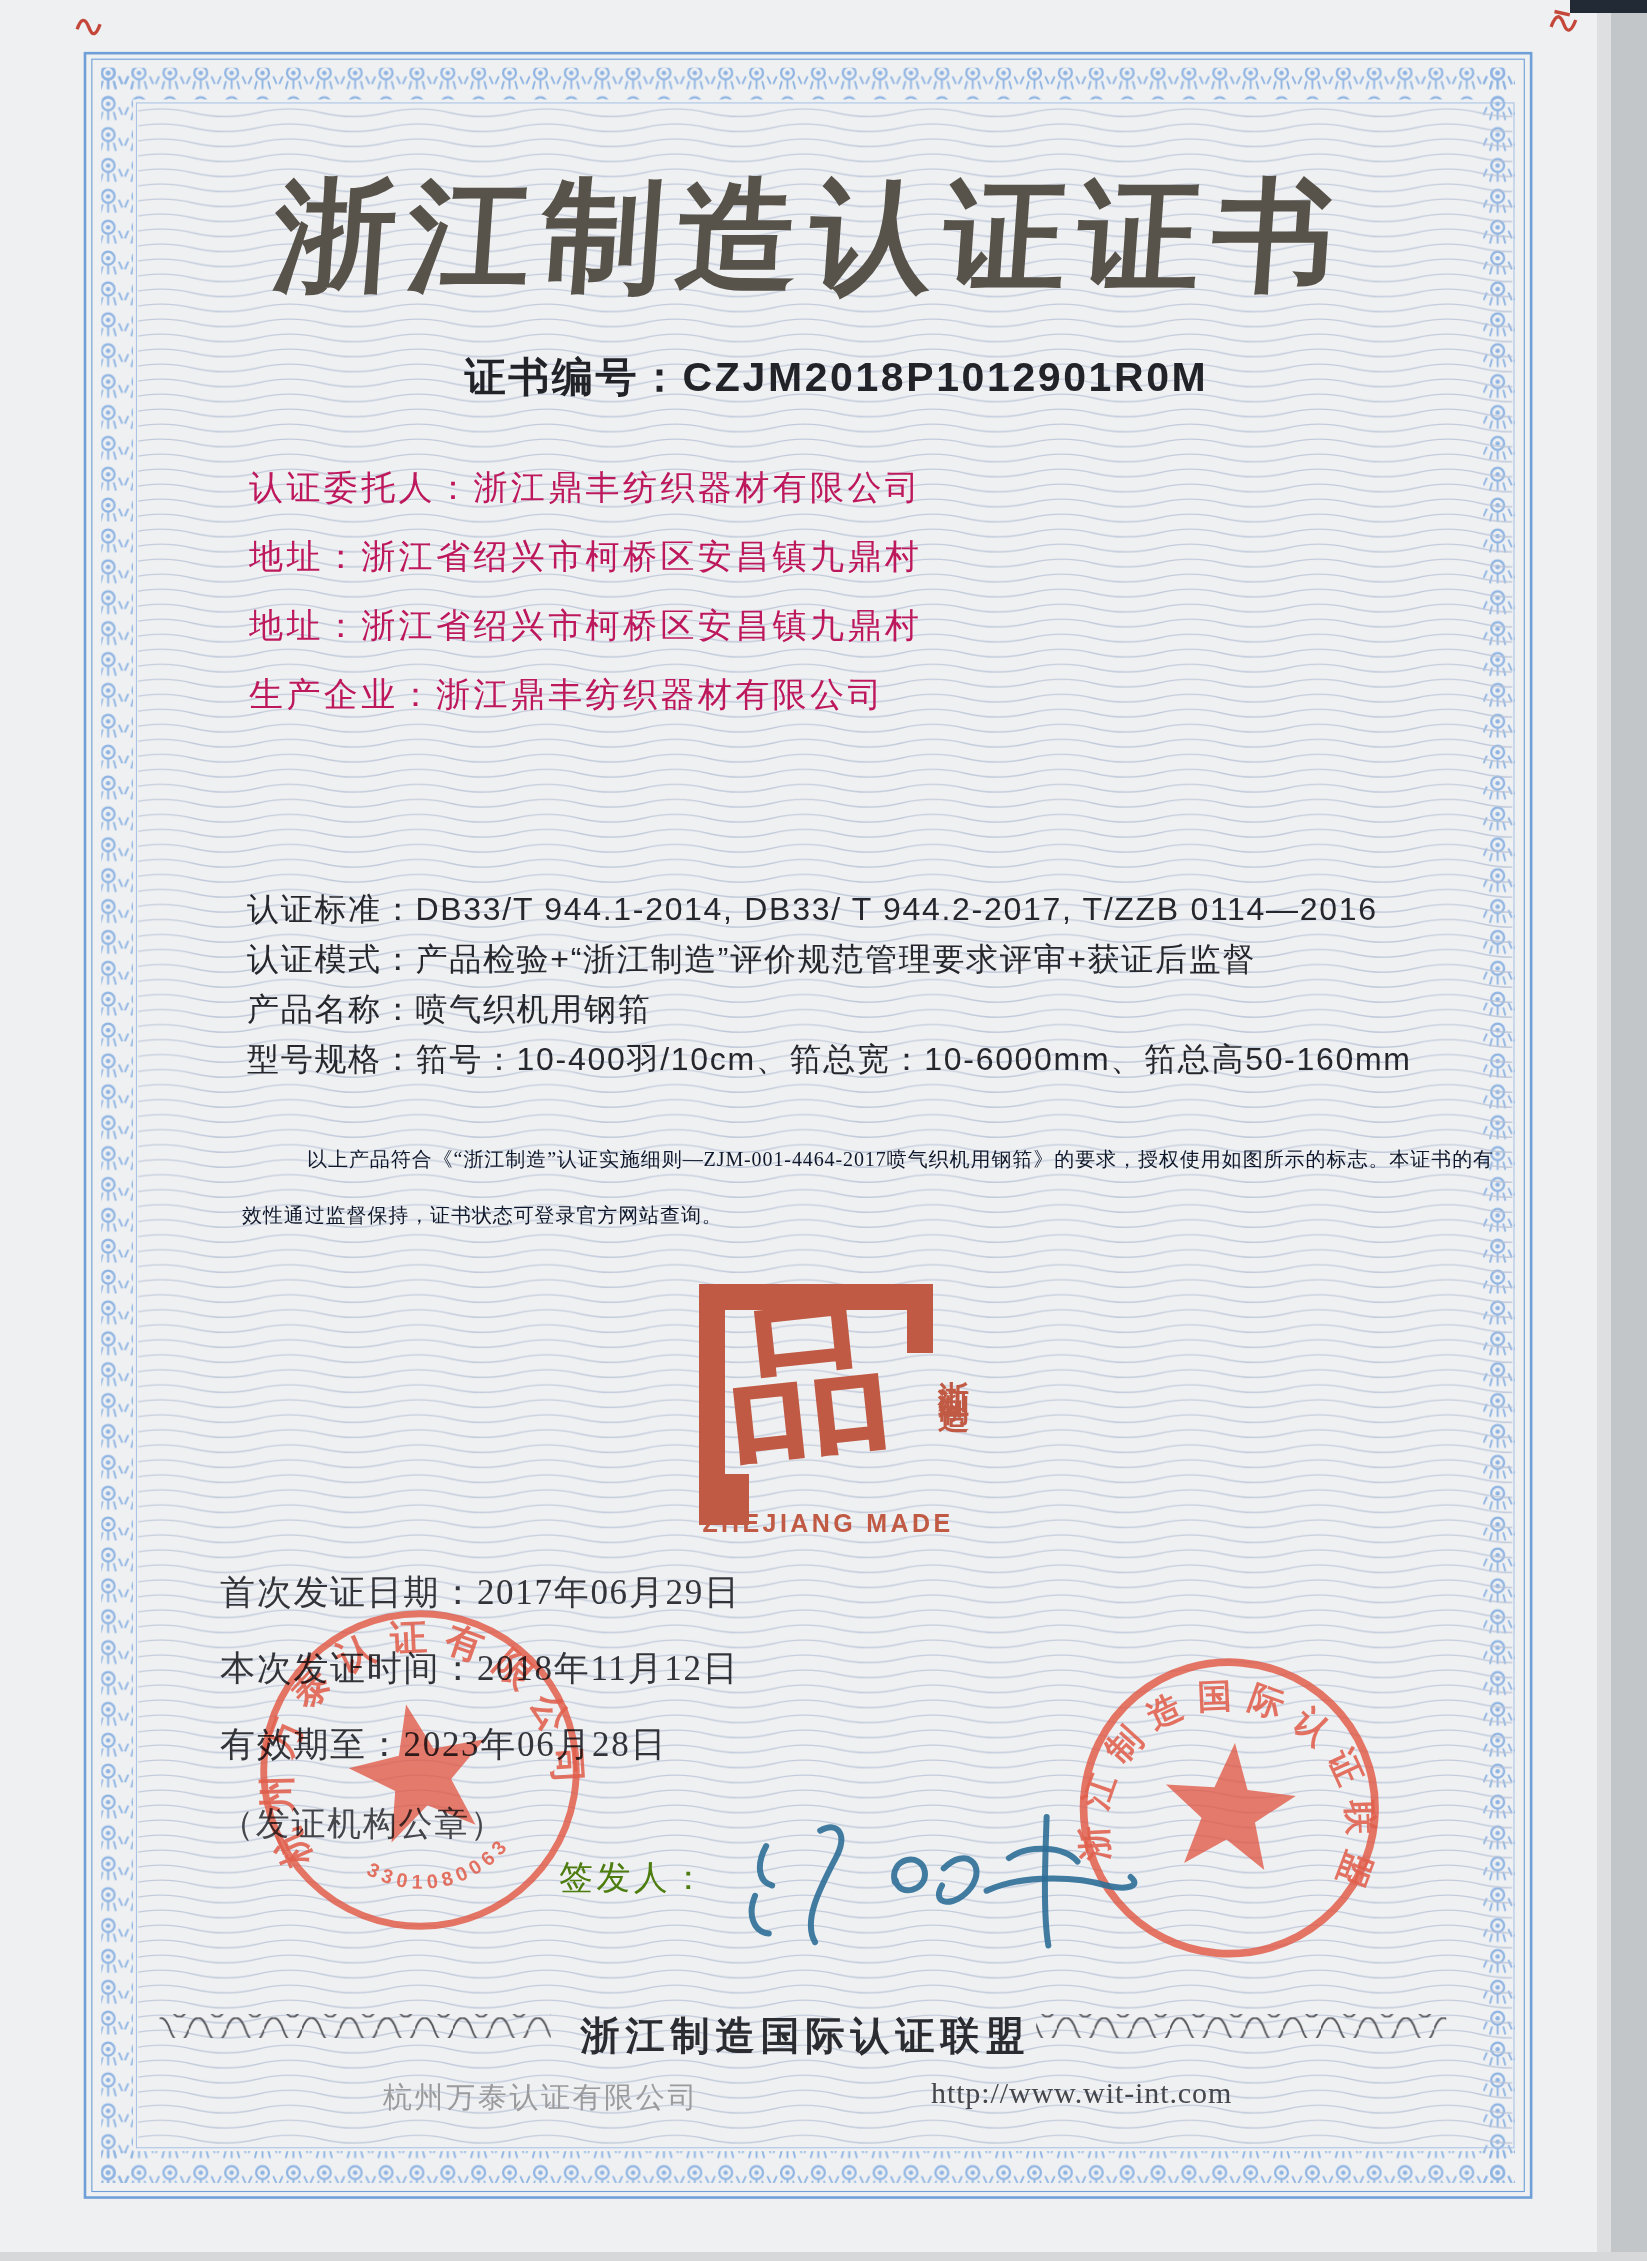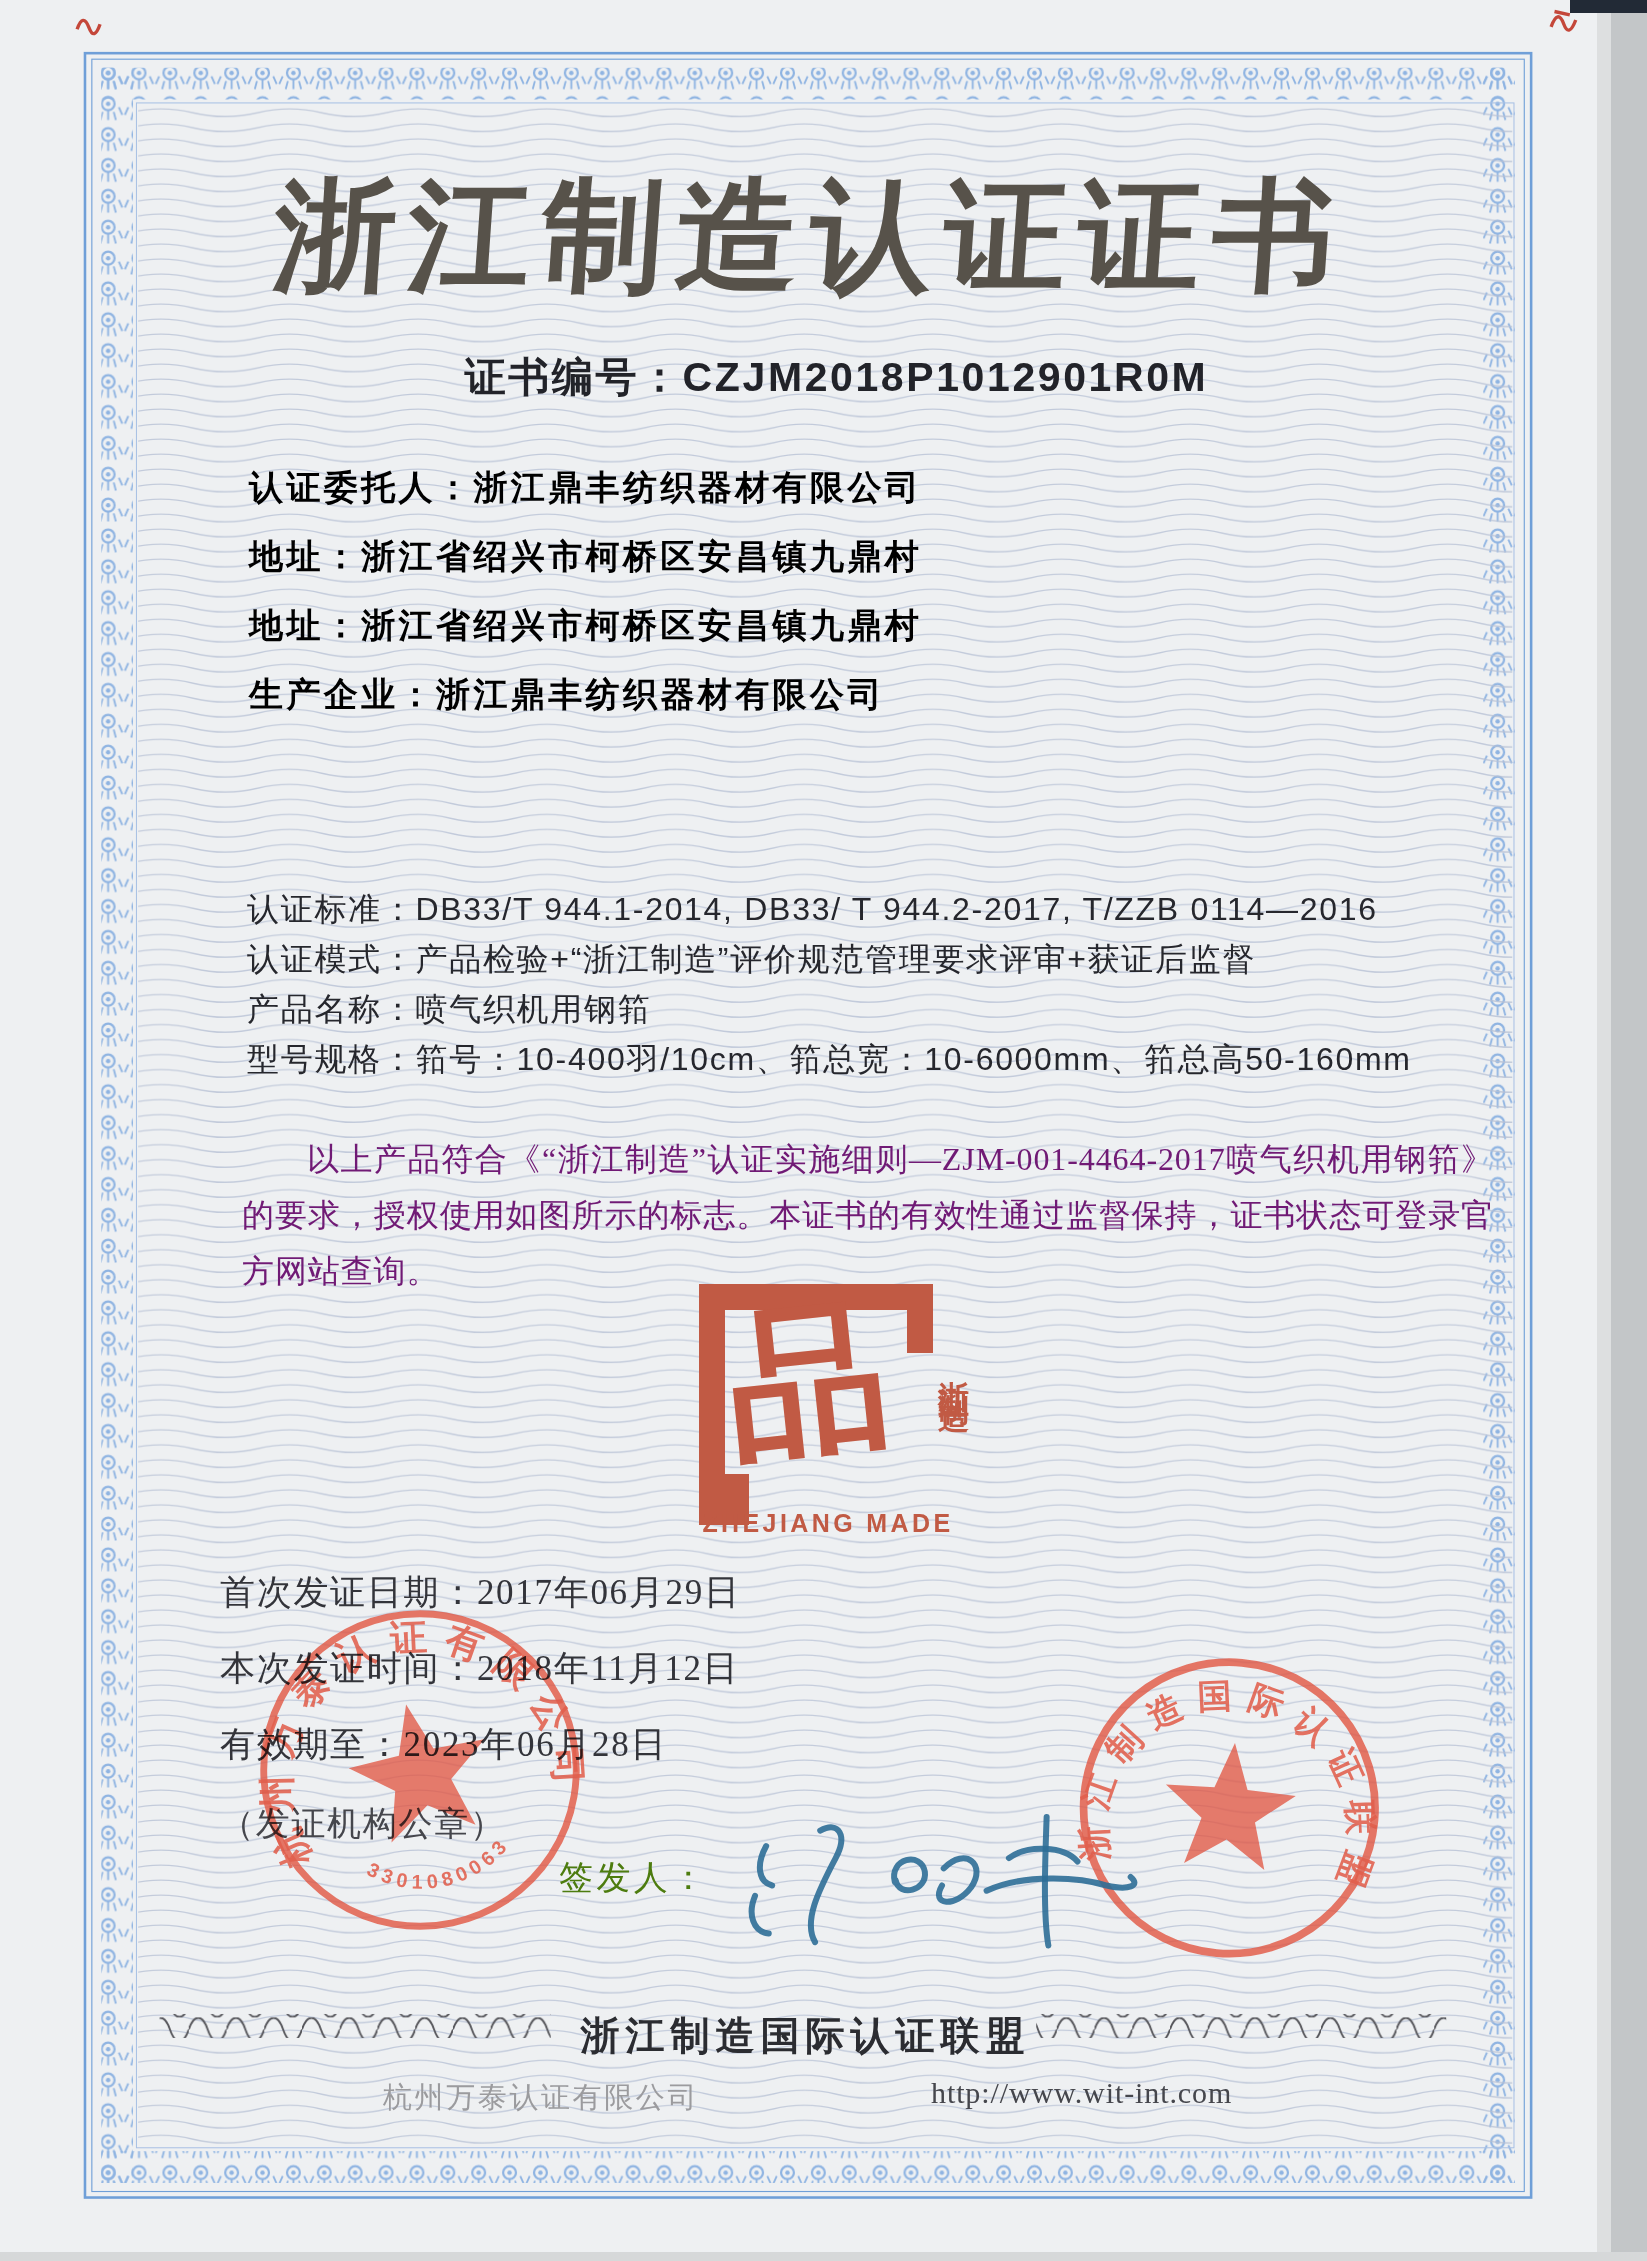--- a/index.html
+++ b/index.html
@@ -12,30 +12,30 @@
   .scan-strip-bottom{position:absolute;left:0;bottom:0;width:100%;height:8.6px;background:#d6d8d9;z-index:1;}
   .content{position:absolute;left:0;top:0;width:1647px;height:2261px;z-index:2;}
 
   .cal-title{position:absolute;left:0;top:168px;width:1621px;text-align:center;
     font-family:"Liberation Serif",serif;font-weight:bold;font-size:122px;line-height:137px;
     letter-spacing:12px;color:#57524a;transform:skewX(-4deg);}
   .certno{position:absolute;left:0;top:350px;width:1673px;text-align:center;
     font-size:41px;font-weight:bold;letter-spacing:2.6px;color:#222329;}
 
   .holder{position:absolute;left:249px;top:453px;}
-  .holder .ln{height:69px;display:flex;align-items:center;font-size:34px;font-weight:bold;
-    letter-spacing:3.4px;color:#000000;white-space:nowrap;}
+  .holder .ln{height:69px;display:flex;align-items:center;font-size:34px;font-weight:normal;
+    letter-spacing:3.4px;color:#be185d;white-space:nowrap;}
 
   .standards{position:absolute;left:247px;top:885px;}
   .standards .ln{height:50px;display:flex;align-items:center;font-size:32px;font-weight:normal;
     letter-spacing:1.7px;color:#26272d;white-space:nowrap;}
 
   .statement{position:absolute;left:242px;top:1131px;width:1252px;
-    font-family:"Liberation Serif",serif;font-size:32px;line-height:56px;letter-spacing:0.9px;
-    color:#701a75;text-indent:65px;text-align:justify;}
+    font-family:"Liberation Serif",serif;font-size:20px;line-height:56px;letter-spacing:0.9px;
+    color:#0f172a;text-indent:65px;text-align:justify;}
 
   
   .logo{position:absolute;left:682px;top:1277px;width:300px;height:268px;}
   .logo .bar{position:absolute;background:#c15a44;}
   .logo .bar-top{left:17px;top:6.9px;width:233px;height:26px;}
   .logo .bar-right{left:225px;top:6.9px;width:26px;height:69px;}
   .logo .bar-left{left:17px;top:6.9px;width:26px;height:216px;}
   .logo .bar-foot{left:17px;top:197px;width:50px;height:51px;}
   .logo .mark{position:absolute;left:45px;top:19px;font-family:"Liberation Serif",serif;
     font-weight:bold;font-size:161px;line-height:172px;color:#c15a44;transform:rotate(-6deg);}

